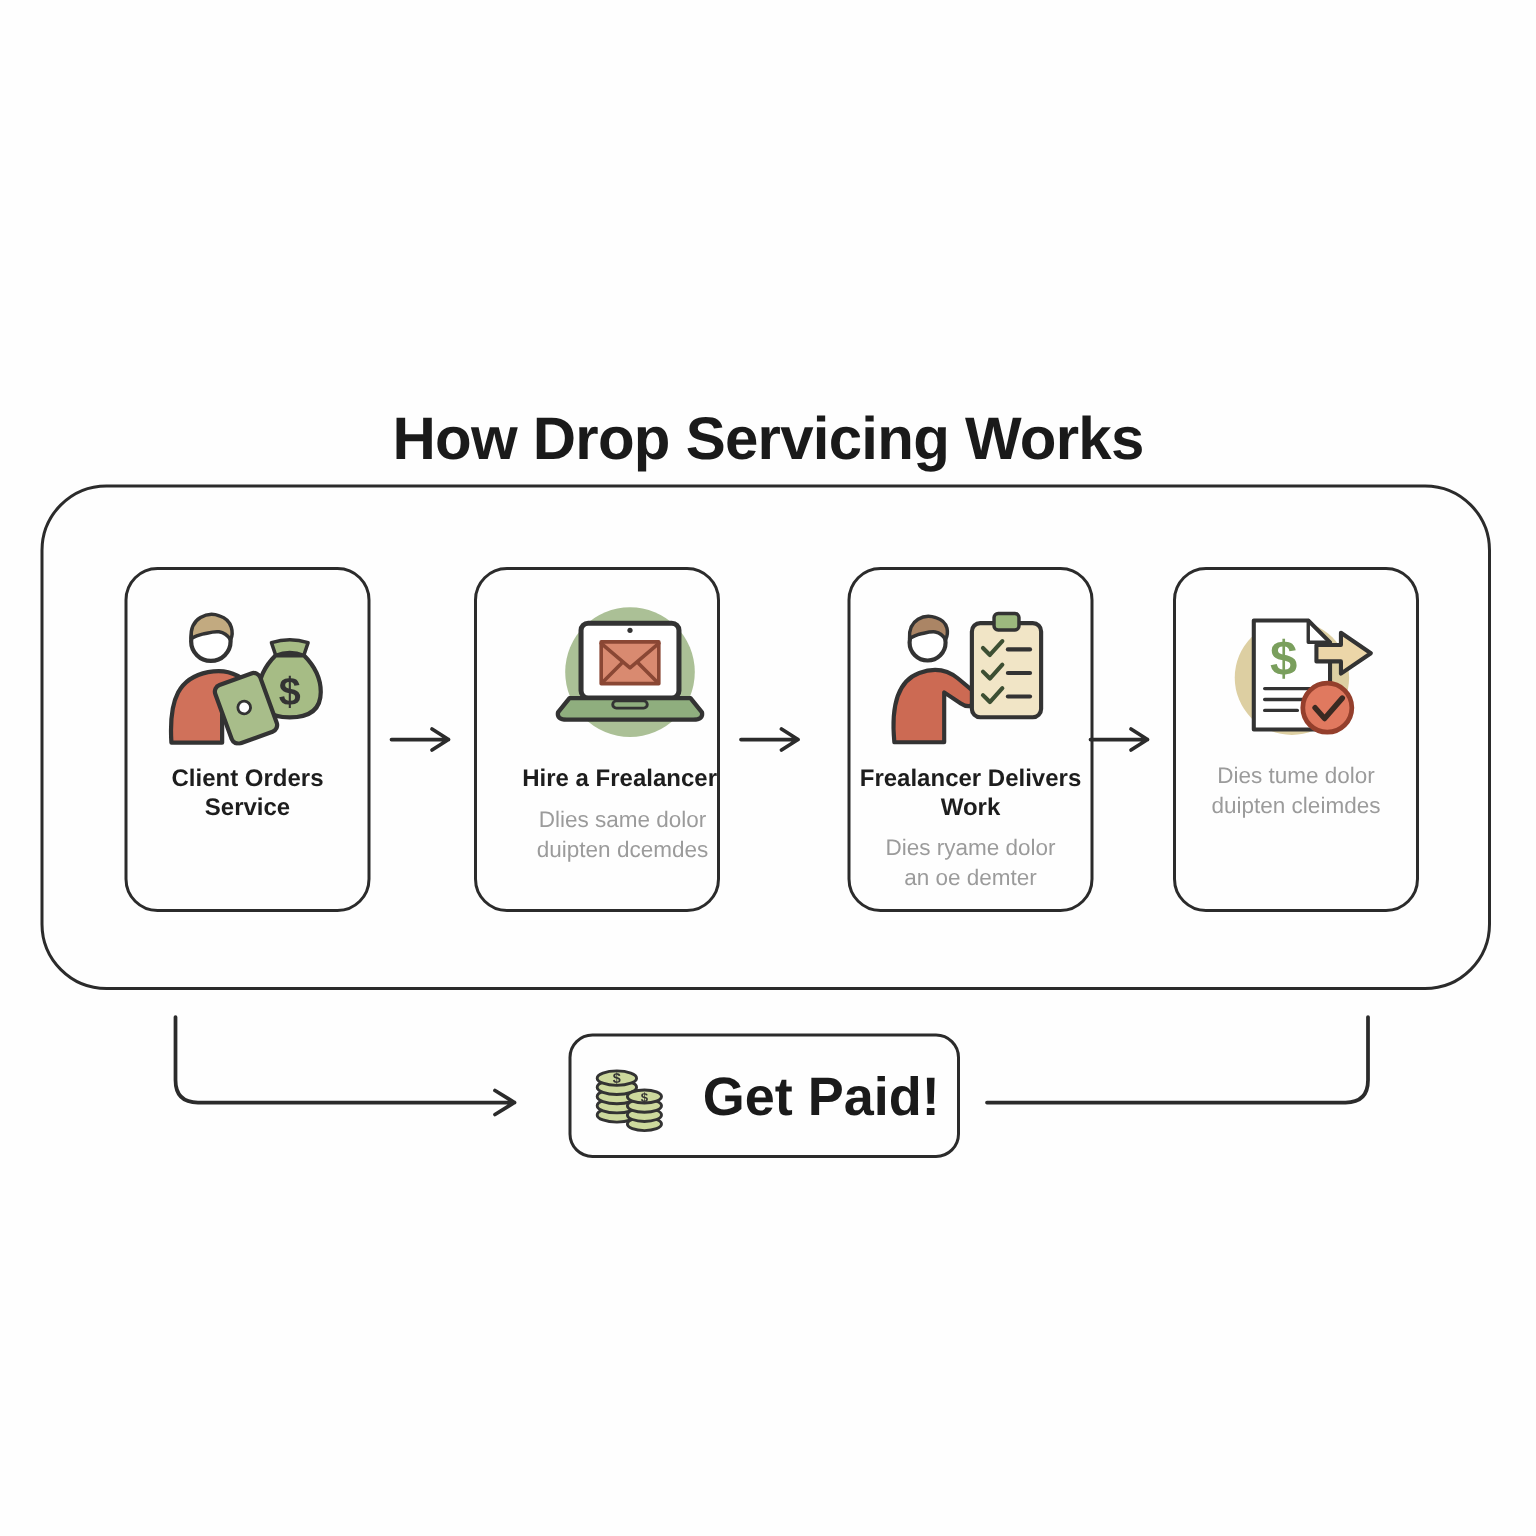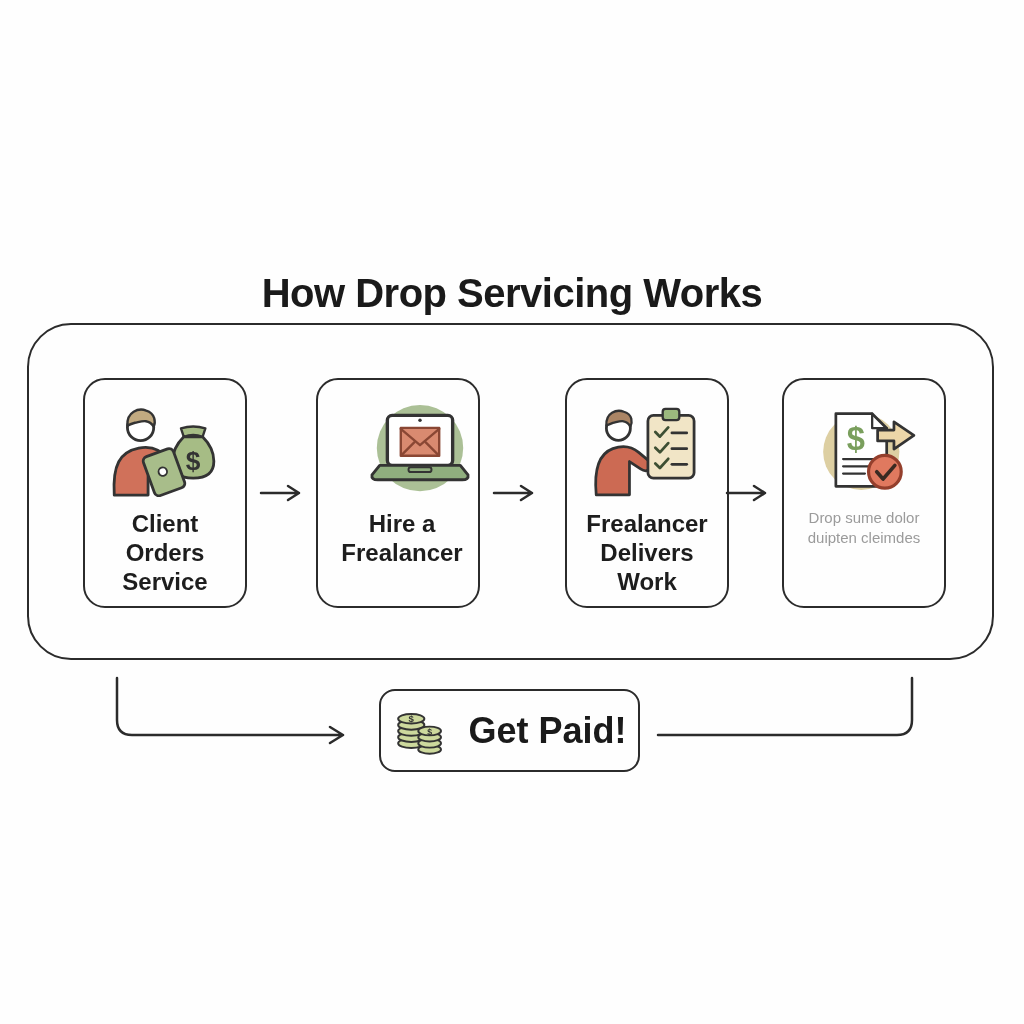--- a/index.html
+++ b/index.html
@@ -47,21 +47,21 @@
   .icon-area {
     height: 100px;
     display: flex;
     align-items: center;
     justify-content: center;
   }
   .step-title {
     margin-top: 10px;
     max-width: 152px;
     text-align: center;
-    font-size: 24px;
+    font-size: 16px;
     line-height: 1.2;
     font-weight: 800;
     color: #1d1d1d;
   }
   .step-subtitle {
     margin-top: 8px;
     max-width: 126px;
     text-align: center;
     font-size: 15px;
     line-height: 1.3;
@@ -134,20 +134,21 @@
           <circle cx="60" cy="19" r="1.8" fill="#333" stroke="none"></circle>
           <rect x="40" y="27" width="40" height="29" fill="#d98a70" stroke="#8a4734" stroke-width="2.5"></rect>
           <path d="M40,28 L60,45 L80,28" fill="none" stroke="#8a4734" stroke-width="2.5"></path>
           <path d="M41,55 L54,42 M79,55 L66,42" fill="none" stroke="#8a4734" stroke-width="2.5"></path>
           <path d="M18,66 H102 L110,76 Q111,81 104,81 H16 Q9,81 10,76 Z" fill="#8fae7e" stroke-width="3"></path>
           <rect x="48" y="68" width="24" height="5" rx="2.5" fill="#8fae7e" stroke-width="2"></rect>
         </g>
       </svg>
     </div>
     <div class="step-title">Hire a Frealancer</div>
+    <div class="step-subtitle">Dlies same dolor duipten dcemdes</div>
   </div>
 
   <div class="step-card card-3">
     <div class="icon-area">
       <svg width="120" height="93" viewBox="0 0 130 100">
         <g stroke="#333" stroke-linejoin="round" stroke-linecap="round">
           <path d="M10,98 Q6,56 28,48 Q44,42 56,52 L68,62 Q72,66 68,70 Q64,74 58,70 L46,62 L46,98 Z" fill="#cc6a53" stroke-width="3"></path>
           <circle cx="34" cy="26" r="13" fill="#ffffff" stroke-width="3"></circle>
           <path d="M21,23 C20,9 32,5 40,8 C50,11 49,20 47,24 C42,15 34,19 28,20 C25,21 23,22 21,23 Z" fill="#ab8565" stroke-width="2.5"></path>
           <rect x="66" y="12" width="50" height="68" rx="6" fill="#f1e5c6" stroke-width="3"></rect>
@@ -155,38 +156,39 @@
           <path d="M74,30 l5,5 l9,-10" fill="none" stroke="#3d4f33" stroke-width="3"></path>
           <path d="M92,31 H108" fill="none" stroke-width="3"></path>
           <path d="M74,47 l5,5 l9,-10" fill="none" stroke="#3d4f33" stroke-width="3"></path>
           <path d="M92,48 H108" fill="none" stroke-width="3"></path>
           <path d="M74,64 l5,5 l9,-10" fill="none" stroke="#3d4f33" stroke-width="3"></path>
           <path d="M92,65 H108" fill="none" stroke-width="3"></path>
         </g>
       </svg>
     </div>
     <div class="step-title">Frealancer Delivers Work</div>
+    <div class="step-subtitle">Dies ryame dolor an oe demter</div>
   </div>
 
   <div class="step-card card-4">
     <div class="icon-area">
       <svg width="118" height="92" viewBox="0 0 130 100">
         <circle cx="62" cy="52" r="42" fill="#ddcfa2"></circle>
         <g stroke="#333" stroke-linejoin="round" stroke-linecap="round">
           <path d="M34,10 H74 L90,26 V90 H34 Z" fill="#ffffff" stroke-width="3"></path>
           <path d="M74,10 V26 H90" fill="none" stroke-width="2.5"></path>
           <text x="56" y="50" text-anchor="middle" font-size="36" font-weight="bold" fill="#7a9f5d" stroke="none" font-family="Liberation Sans, sans-serif">$</text>
           <path d="M42,60 H82 M42,68 H82 M42,76 H66" fill="none" stroke-width="2.5"></path>
           <path d="M80,28 H98 V19 L120,34 L98,49 V40 H80 Z" fill="#ecd6a8" stroke-width="3"></path>
           <circle cx="88" cy="74" r="18" fill="#e0795f" stroke="#943f2c" stroke-width="3.5"></circle>
           <path d="M79,74 l7,8 l13,-15" fill="none" stroke="#3a2a22" stroke-width="4"></path>
         </g>
       </svg>
     </div>
-    <div class="step-subtitle">Drop sume dolor duipten cleimdes</div>
+    <div class="step-subtitle">Dies tume dolor duipten cleimdes</div>
   </div>
 
   <svg class="flow-arrow arrow-1" width="46" height="24" viewBox="0 0 46 24">
     <path d="M2,12 H40 M40,12 L29,5 M40,12 L29,19" fill="none" stroke="#2b2b2b" stroke-width="2.5" stroke-linecap="round" stroke-linejoin="round"></path>
   </svg>
   <svg class="flow-arrow arrow-2" width="46" height="24" viewBox="0 0 46 24">
     <path d="M2,12 H40 M40,12 L29,5 M40,12 L29,19" fill="none" stroke="#2b2b2b" stroke-width="2.5" stroke-linecap="round" stroke-linejoin="round"></path>
   </svg>
   <svg class="flow-arrow arrow-3" width="46" height="24" viewBox="0 0 46 24">
     <path d="M2,12 H40 M40,12 L29,5 M40,12 L29,19" fill="none" stroke="#2b2b2b" stroke-width="2.5" stroke-linecap="round" stroke-linejoin="round"></path>

